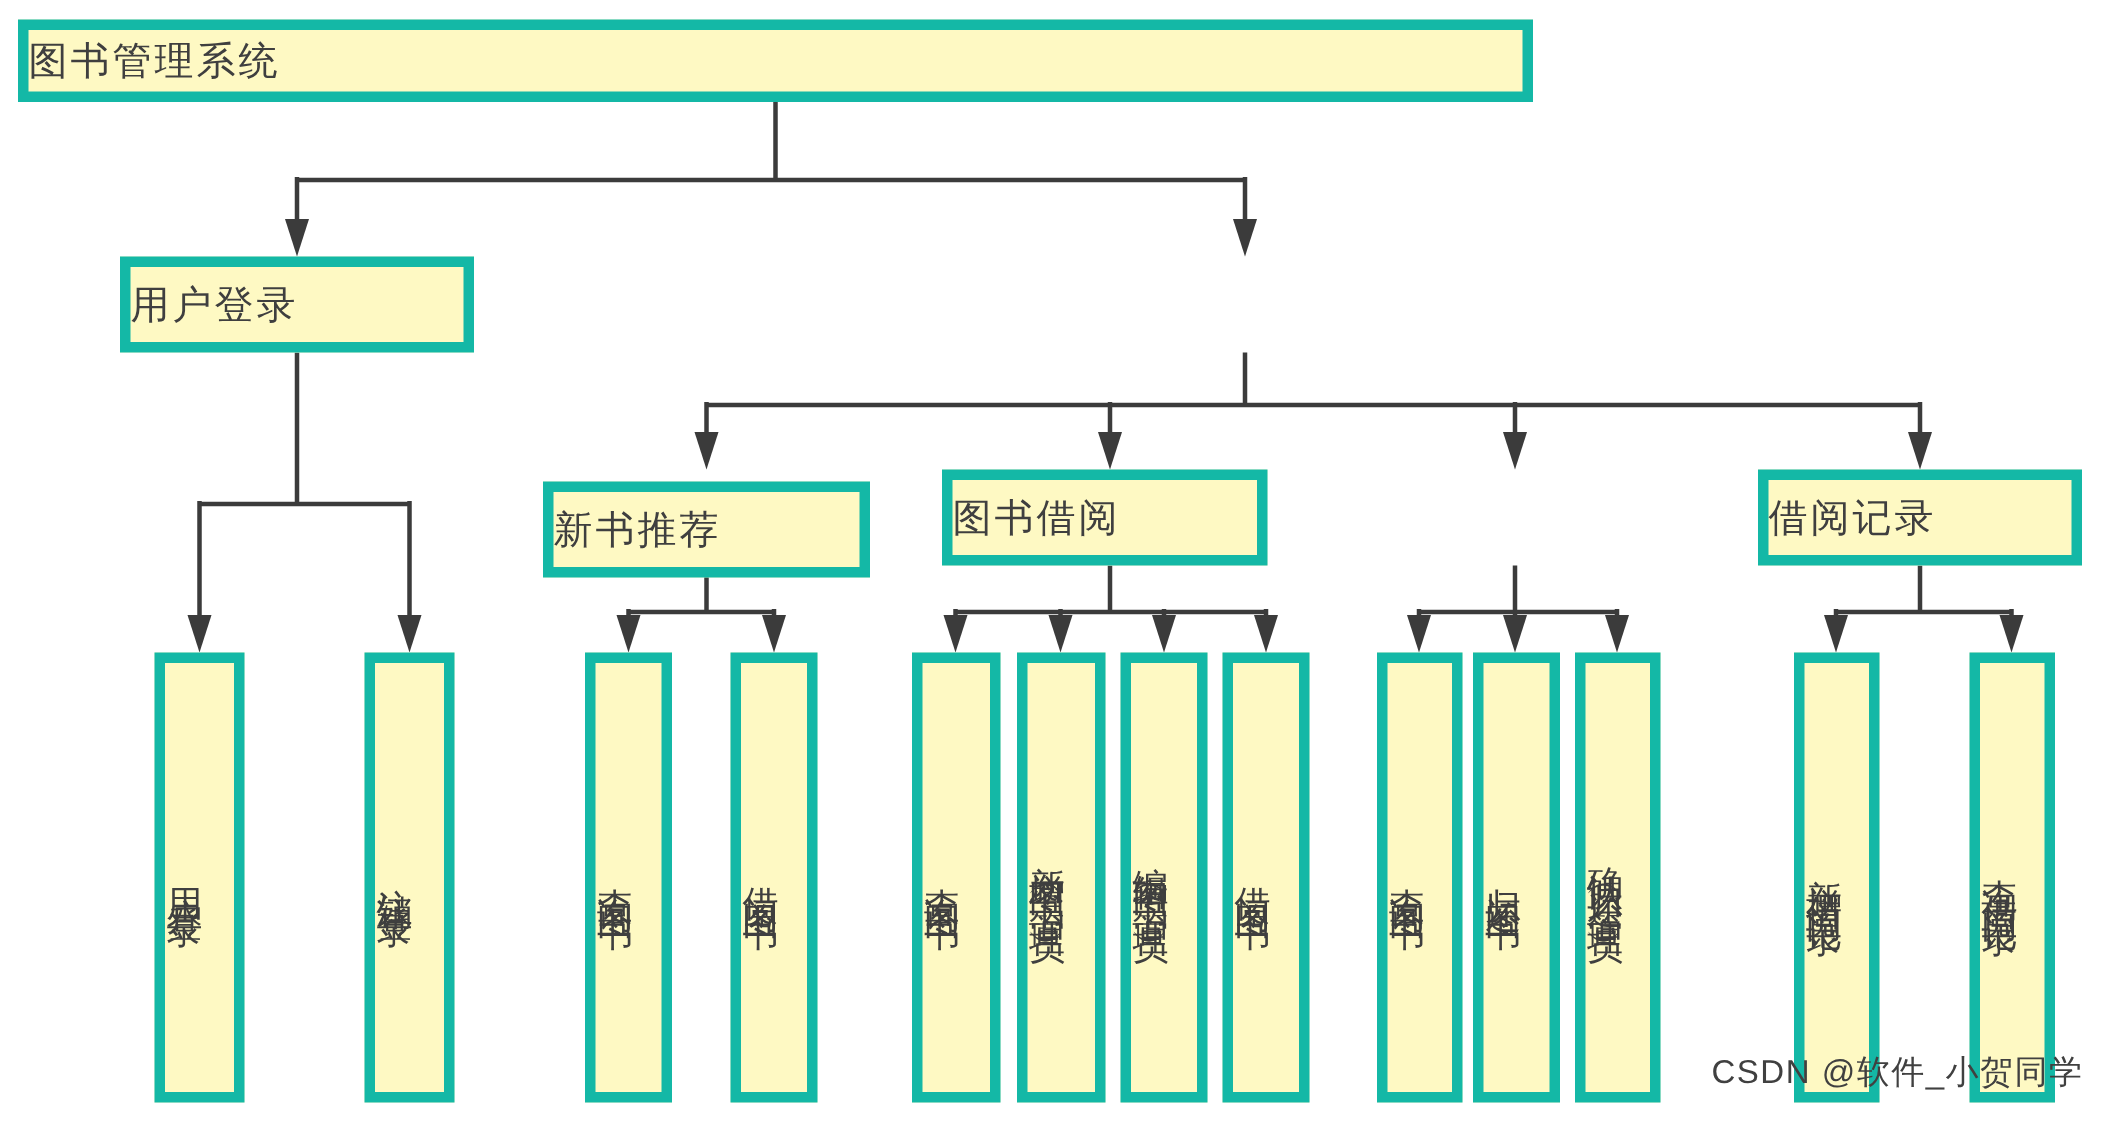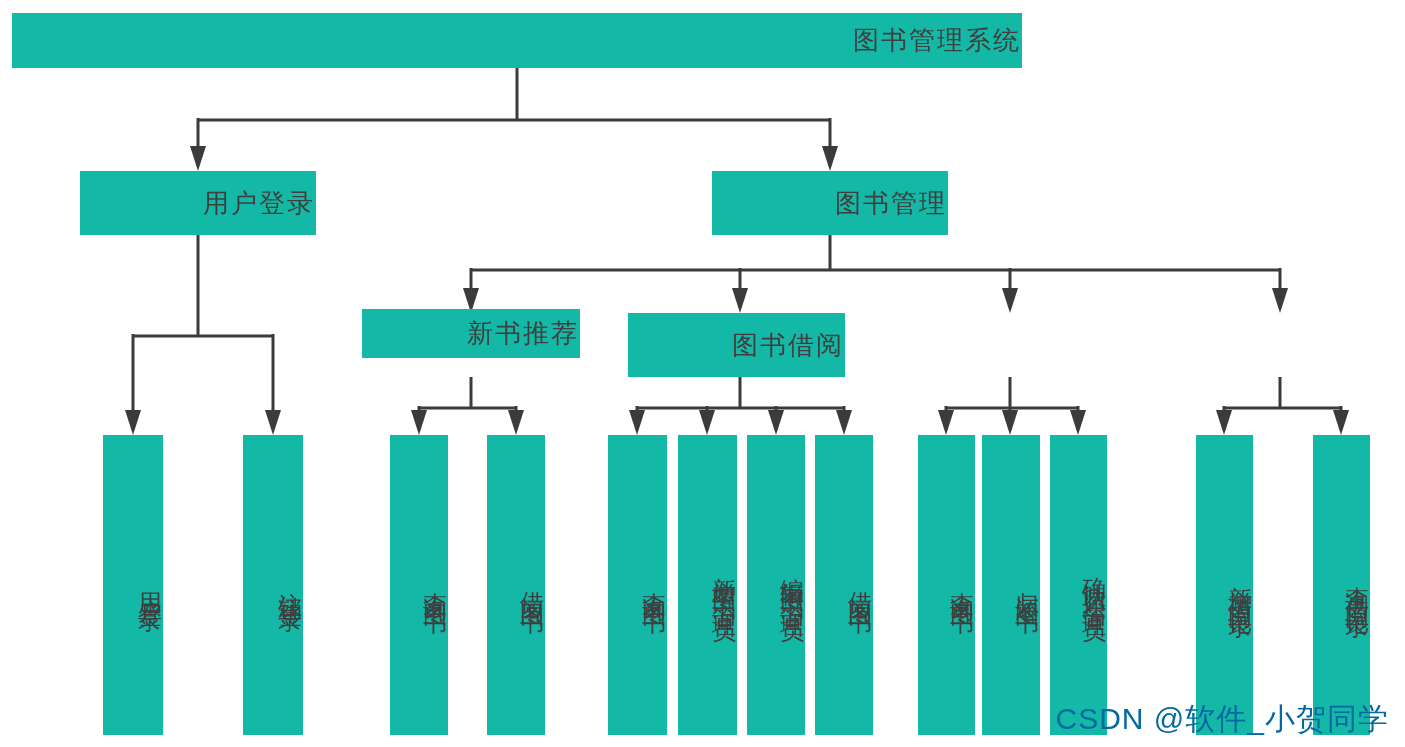--- a/index.html
+++ b/index.html
@@ -13,49 +13,49 @@
   }
   svg.connectors {
     position: absolute;
     left: 0; top: 0;
     width: 1405px; height: 747px;
     z-index: 1;
   }
   .node {
     position: absolute;
     box-sizing: border-box;
-    background: #14b8a6;
-    border: 1px solid #14b8a6;
+    background: #fef9c3;
+    border: 7px solid #14b8a6;
     display: flex;
     align-items: center;
-    justify-content: flex-end;
+    justify-content: flex-start;
     z-index: 2;
   }
   .node .hlabel {
     font-size: 26px;
     letter-spacing: 2px;
     color: #3f3f3f;
     white-space: nowrap;
   }
   .leaf .vlabel {
     writing-mode: vertical-rl;
     text-orientation: mixed;
     font-size: 24px;
     letter-spacing: 6px;
     color: #3f3f3f;
     line-height: 1;
     max-height: 292px;
   }
   .watermark {
     position: absolute;
     right: 16px;
-    bottom: 7px;
-    font-size: 30px;
+    bottom: 17px;
+    font-size: 22px;
     letter-spacing: 1px;
-    color: #0369a1;
+    color: #404040;
     z-index: 5;
     white-space: nowrap;
   }
 </style>
 </head>
 <body>
 
 <div class="canvas">
 
   <svg class="connectors" viewBox="0 0 1405 747" xmlns="http://www.w3.org/2000/svg">
@@ -98,29 +98,29 @@
     </g>
   </svg>
 
   <div class="node" style="left:12px; top:13px; width:1010px; height:55px;">
     <span class="hlabel">图书管理系统</span>
   </div>
 
   <div class="node" style="left:80px; top:171px; width:236px; height:64px;">
     <span class="hlabel">用户登录</span>
   </div>
-  <div class="node" style="left:712px; top:171px; width:236px; height:64px;">
-    <span class="hlabel">图书管理</span>
-  </div>
 
-  <div class="node" style="left:362px; top:309px; width:218px; height:49px;">
+  <div class="node" style="left:362px; top:321px; width:218px; height:64px;">
     <span class="hlabel">新书推荐</span>
   </div>
   <div class="node" style="left:628px; top:313px; width:217px; height:64px;">
     <span class="hlabel">图书借阅</span>
+  </div>
+  <div class="node" style="left:1172px; top:313px; width:216px; height:64px;">
+    <span class="hlabel">借阅记录</span>
   </div>
 
   <div class="node leaf" style="left:103px; top:435px; width:60px; height:300px;">
     <span class="vlabel">用户登录</span>
   </div>
   <div class="node leaf" style="left:243px; top:435px; width:60px; height:300px;">
     <span class="vlabel">注销登录</span>
   </div>
 
   <div class="node leaf" style="left:390px; top:435px; width:58px; height:300px;">

